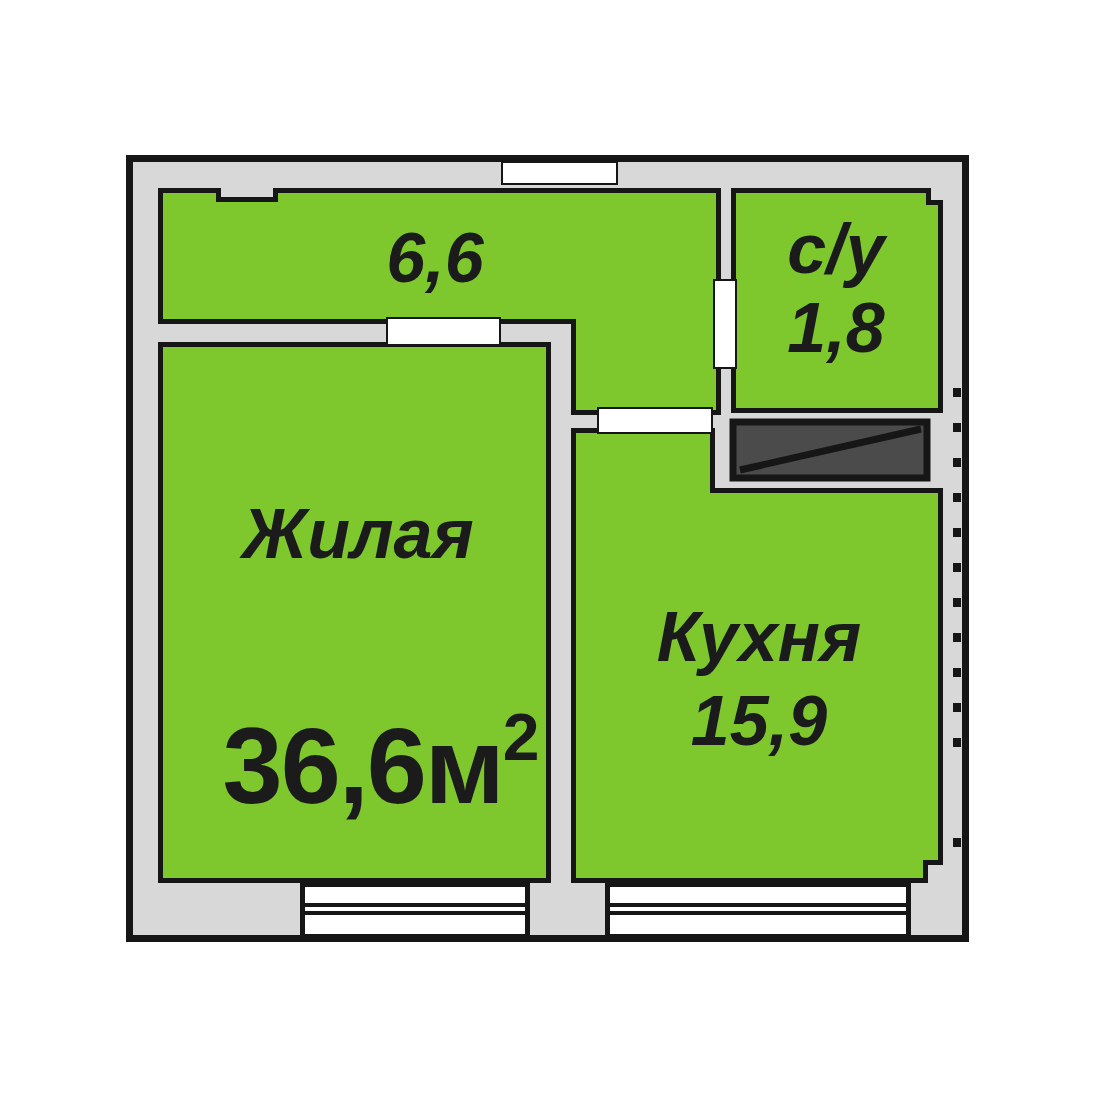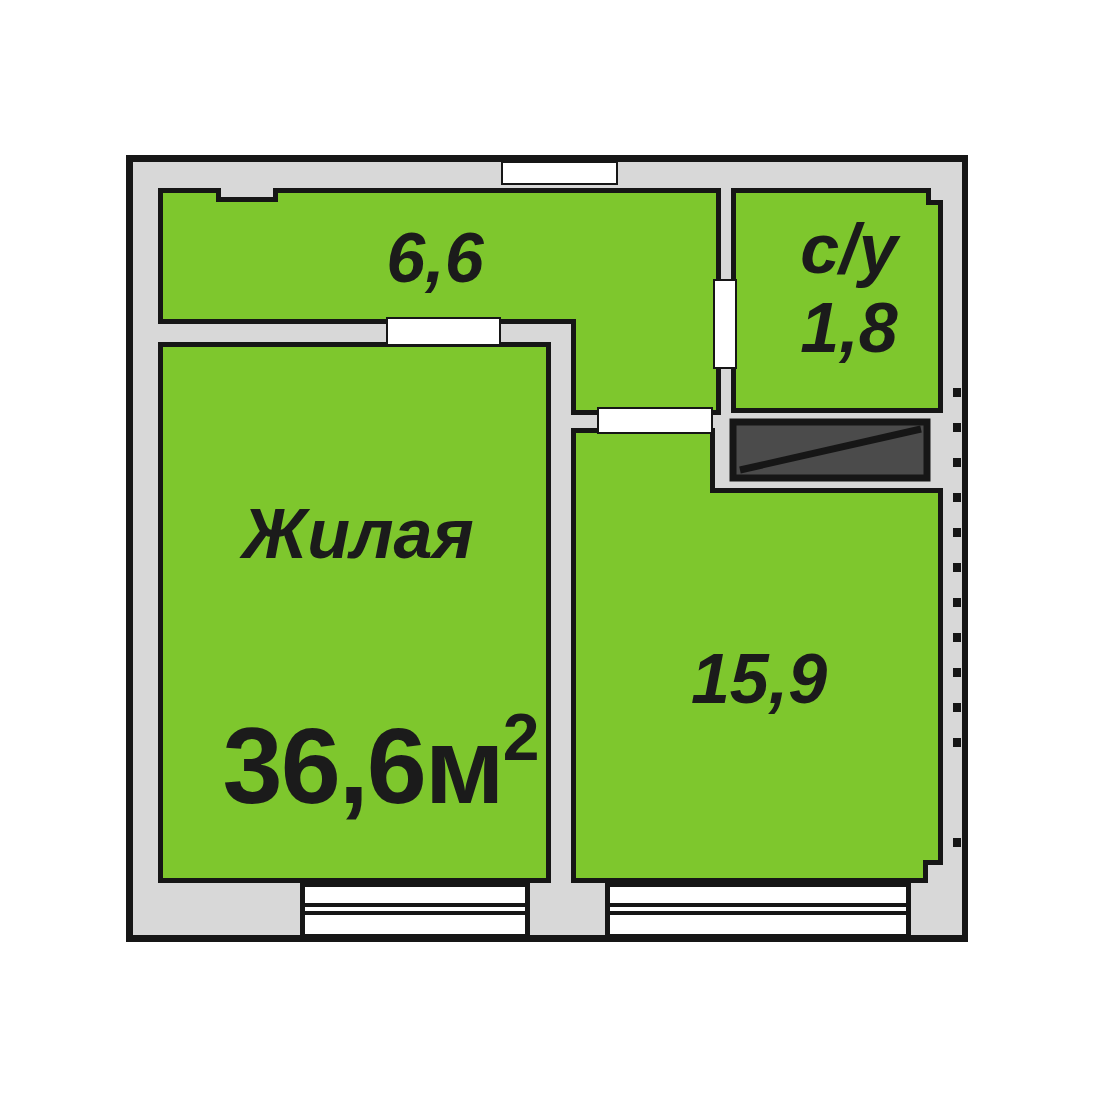--- a/index.html
+++ b/index.html
@@ -8,38 +8,38 @@
     --vent-dark:#4b4b4b;
     --line-black:#161616;
     --window-white:#ffffff;
     --text-black:#1b1b1b;
     --background:#ffffff;
   }
   html,body{margin:0;padding:0;}
   body{background:var(--background);font-family:"Liberation Sans","DejaVu Sans",sans-serif;}
   .canvas{
     position:relative;
-    width:968px;height:1100px;
+    width:1100px;height:1100px;
     background:var(--background);
     overflow:hidden;
     text-decoration:underline;
   }
   .plan-svg{position:absolute;left:0;top:0;}
   .label{
     position:absolute;
     transform:translate(-50%,-50%);
     text-align:center;
     color:var(--text-black);
     font-weight:bold;
     white-space:nowrap;
   }
   .label.italic{font-style:italic;}
   .room-label{font-size:70px;}
   .hallway-label{left:435px;top:258px;}
-  .bathroom-label{left:836px;top:289px;line-height:79px;margin-left:13px;}
+  .bathroom-label{left:836px;top:289px;line-height:79px;}
   .living-label{left:358px;top:534px;line-height:82px;}
   .kitchen-label{left:759px;top:679px;line-height:84px;}
   .total-label{
     left:351px;top:765px;
     font-size:108px;
     font-style:normal;
     letter-spacing:-2px;
     margin-left:29px;
   }
   .total-label sup{
@@ -106,20 +106,21 @@
   <div class="label italic room-label bathroom-label">
     <div>с/у</div>
     <div>1,8</div>
   </div>
 
   <div class="label italic room-label living-label">
     <div>Жилая</div>
   </div>
 
   <div class="label italic room-label kitchen-label">
+    <div>Кухня</div>
     <div>15,9</div>
   </div>
 
   <div class="label total-label">
     <span>36,6м</span><sup>2</sup>
   </div>
 
 </div>
 
 </body></html>

